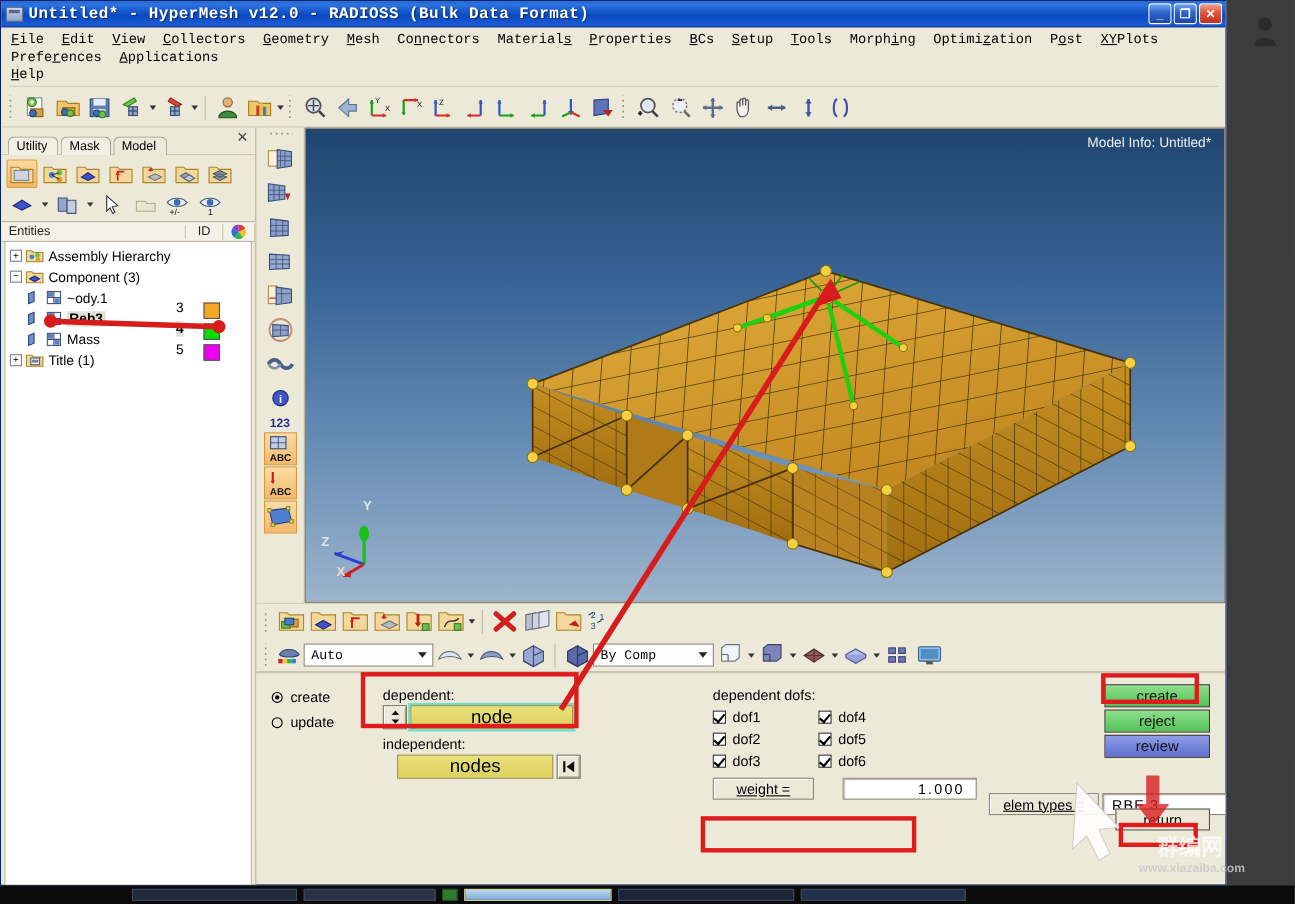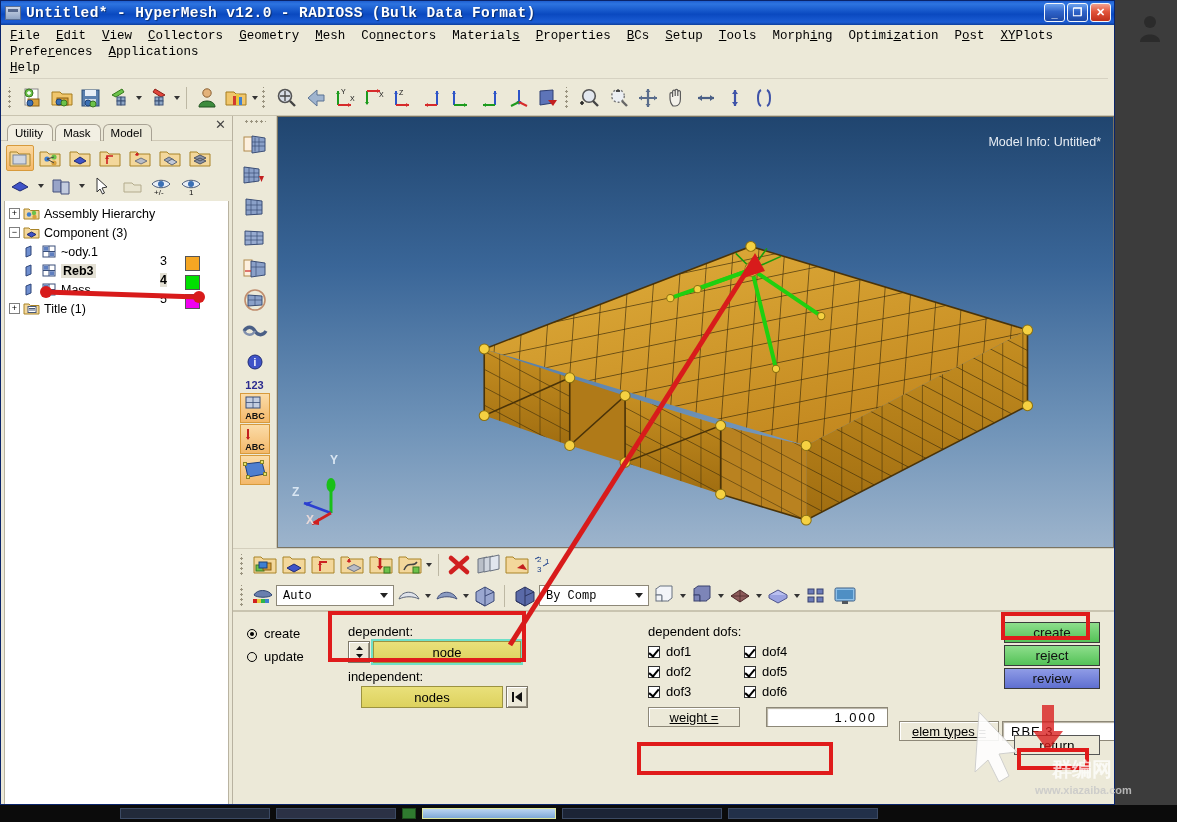--- a/index.html
+++ b/index.html
@@ -203,21 +203,21 @@
   .vico.lbl123 { height:14px; font-size:11px; font-weight:bold; color:#2b2b8f; font-family:"Liberation Sans",sans-serif;}
 
   
   .viewport {
     flex:1; height: 432px;
     background: linear-gradient(180deg,#20456f 0%,#3a6698 35%,#6f93b8 72%,#9db4cc 100%);
     position: relative; overflow:hidden;
     border:1px solid #7a7462;
   }
   .modelinfo {
-    position:absolute; right:12px; top:18px;
+    position:absolute; right:12px; top:6px;
     color:#e8eef5; font-size:12.5px;margin-left:25px;
   }
   .axis { position:absolute; left:18px; bottom:22px; width:70px;height:70px; }
   .axis .al { position:absolute; font-size:12px; font-weight:bold; }
 
   
   .tb2 {
     height:33px; background:#ece9d8; display:flex;align-items:center; padding-left:4px;
     border-top:1px solid #d4cfbd;
   }
@@ -258,21 +258,21 @@
   .spin {
     width:22px;height:22px;background:#ece9d8;border:1px solid #7d7868;
     display:flex;align-items:center;justify-content:center;flex:none;
     box-shadow: inset 1px 1px 0 #fff, inset -1px -1px 0 #9a9484;
     font-size:10px;
   }
   .ybtn {
     height:22px; background: linear-gradient(180deg,#e9e07a,#ddd25e);
     border:1px solid #9c9340;
     display:flex;align-items:center;justify-content:center;
-    font-size:13px;color:#000;text-align:center;
+    font-size:17px;color:#000;text-align:center;
   }
   .iback {
     width:22px;height:22px;background:#ece9d8;border:1px solid #7d7868;
     display:flex;align-items:center;justify-content:center;flex:none;
     box-shadow: inset 1px 1px 0 #fff, inset -1px -1px 0 #9a9484;
     font-size:11px; font-weight:bold;
   }
   .pa-dofs { width: 250px; flex:none; padding-top:12px; }
   .dofs-title { font-size:13px; margin-bottom:5px; }
   .dofgrid { display:grid; grid-template-columns: 96px 96px; row-gap:5px; }
@@ -711,20 +711,33 @@
             </div>
           <div class="icobtn">
               <svg width="24" height="20" viewBox="0 0 24 20">
             <path d="M2 8c4-5 14-5 18 0-4 5-14 5-18 0z" fill="#e8eef6" stroke="#4a5a78"></path>
             <circle cx="11" cy="8" r="3" fill="#3a6fb5"></circle>
             <text x="9" y="19" font-size="8" fill="#111" font-family="sans-serif">1</text>
               </svg>
             </div>
         </div>
 
+        <div class="entities-hdr">
+          <div class="lbl">Entities</div>
+          <div class="col">ID</div>
+          <div class="colc">
+            <svg width="14" height="14" viewBox="0 0 14 14">
+              <path d="M7 7 L7 0 A7 7 0 0 1 13 4 Z" fill="#e03b3b"></path>
+              <path d="M7 7 L13 4 A7 7 0 0 1 11 12 Z" fill="#f0c020"></path>
+              <path d="M7 7 L11 12 A7 7 0 0 1 3 12 Z" fill="#2db54a"></path>
+              <path d="M7 7 L3 12 A7 7 0 0 1 1 4 Z" fill="#2f6fd0"></path>
+              <path d="M7 7 L1 4 A7 7 0 0 1 7 0 Z" fill="#8c3fc0"></path>
+            </svg>
+          </div>
+        </div>
 
         <div class="tree">
 
           <div class="trow">
             <div class="exp">+</div>
             <svg width="17" height="15" viewBox="0 0 17 15">
               <path d="M1 3h5l1.5 1.5H16V13H1z" fill="#f3d79b" stroke="#a98428"></path>
               <circle cx="6" cy="8.5" r="2.2" fill="#3f7fd0"></circle>
                 <circle cx="11" cy="7" r="2.2" fill="#6cc24a"></circle>
                 <circle cx="11.5" cy="11" r="2.2" fill="#d8a13c"></circle>

